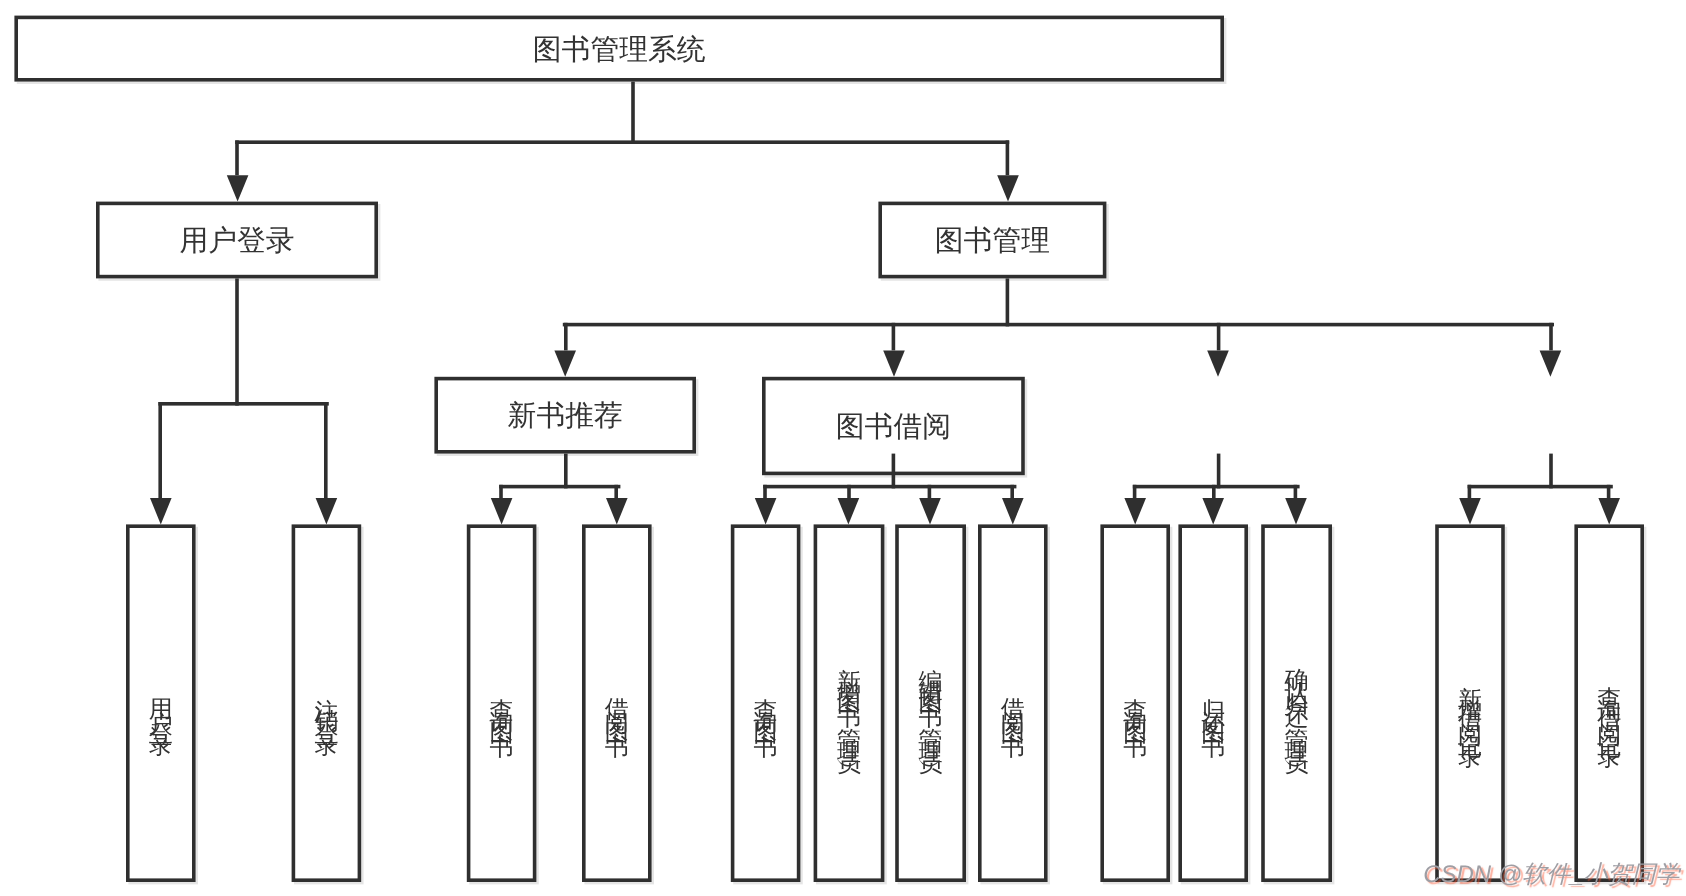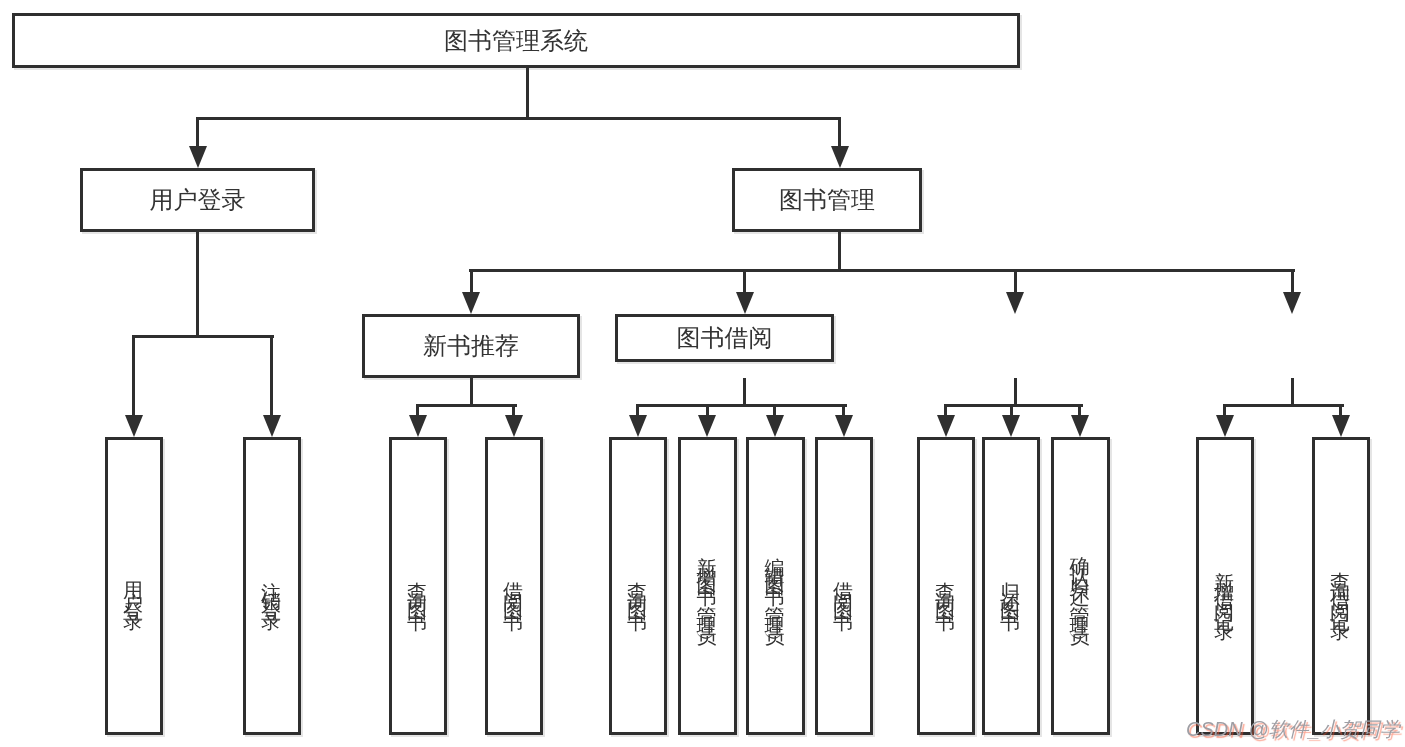--- a/index.html
+++ b/index.html
@@ -61,21 +61,21 @@
 <body>
 
 <div id="canvas">
 
   <div class="hbox" style="left:12px;top:13px;width:1008px;height:55px;">图书管理系统</div>
 
   <div class="hbox" style="left:80px;top:168px;width:235px;height:64px;">用户登录</div>
   <div class="hbox" style="left:732px;top:168px;width:190px;height:64px;">图书管理</div>
 
   <div class="hbox" style="left:362px;top:314px;width:218px;height:64px;font-family:Liberation Serif, serif;">新书推荐</div>
-  <div class="hbox" style="left:615px;top:314px;width:219px;height:48px;">图书借阅</div>
+  <div class="hbox" style="left:635px;top:314px;width:219px;height:82px;">图书借阅</div>
 
   <div class="vbox" style="left:105px;top:437px;width:58px;height:298px;">用户登录</div>
   <div class="vbox" style="left:243px;top:437px;width:58px;height:298px;">注销登录</div>
 
   <div class="vbox" style="left:389px;top:437px;width:58px;height:298px;">查询图书</div>
   <div class="vbox" style="left:485px;top:437px;width:58px;height:298px;">借阅图书</div>
 
   <div class="vbox" style="left:609px;top:437px;width:58px;height:298px;">查询图书</div>
   <div class="vbox" style="left:678px;top:437px;width:59px;height:298px;">新增图书（管理员）</div>
   <div class="vbox" style="left:746px;top:437px;width:59px;height:298px;">编辑图书（管理员）</div>

